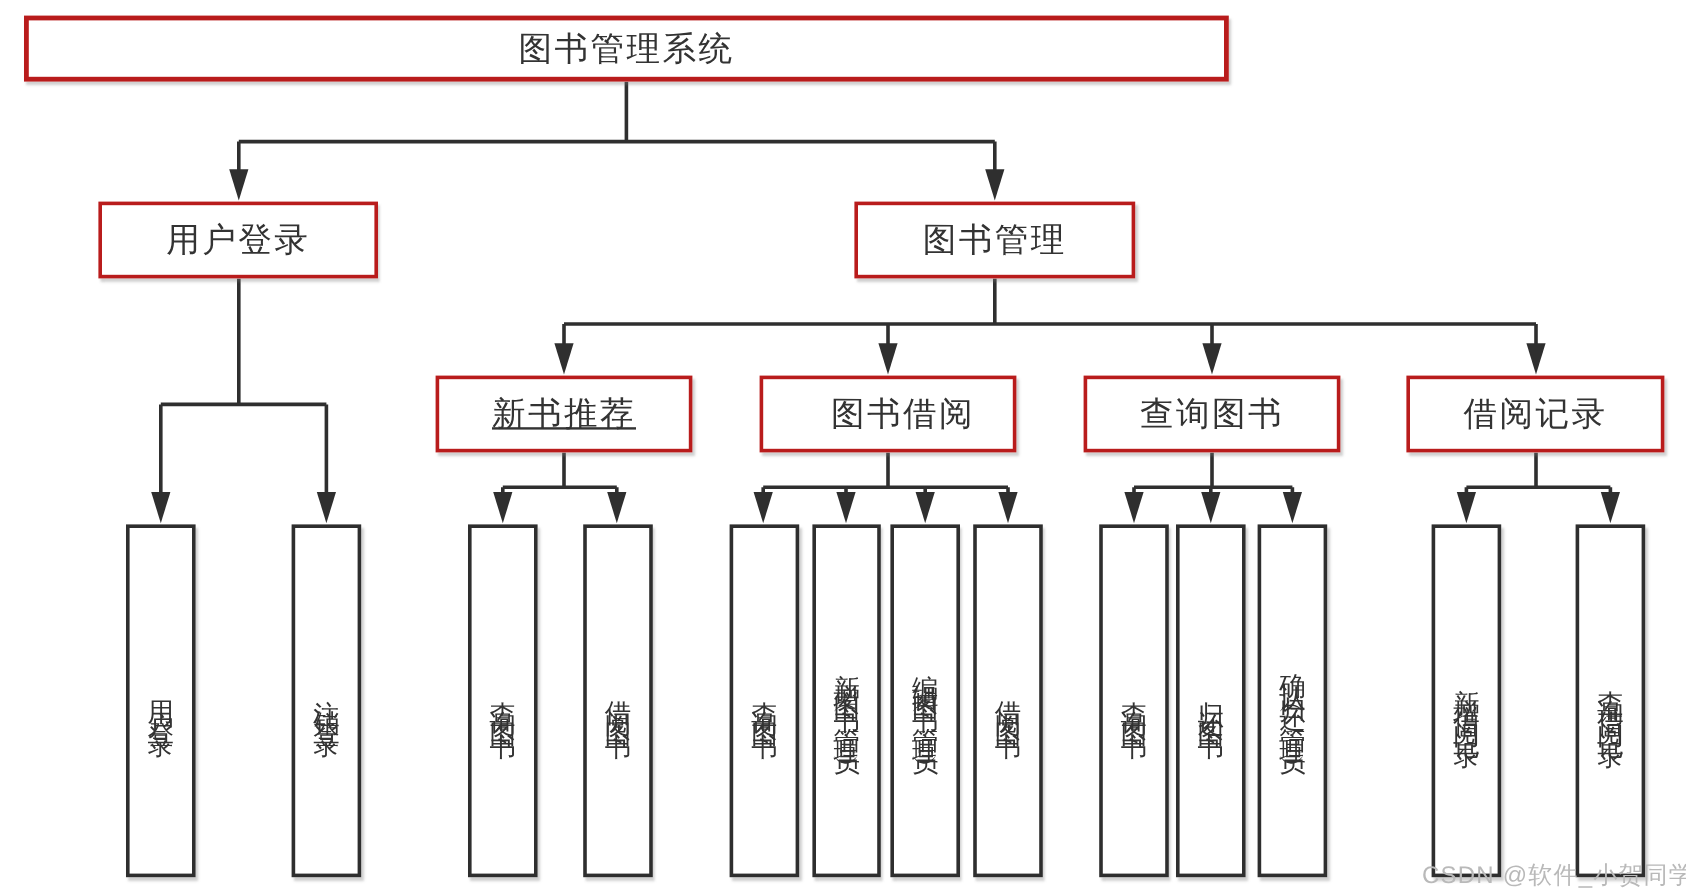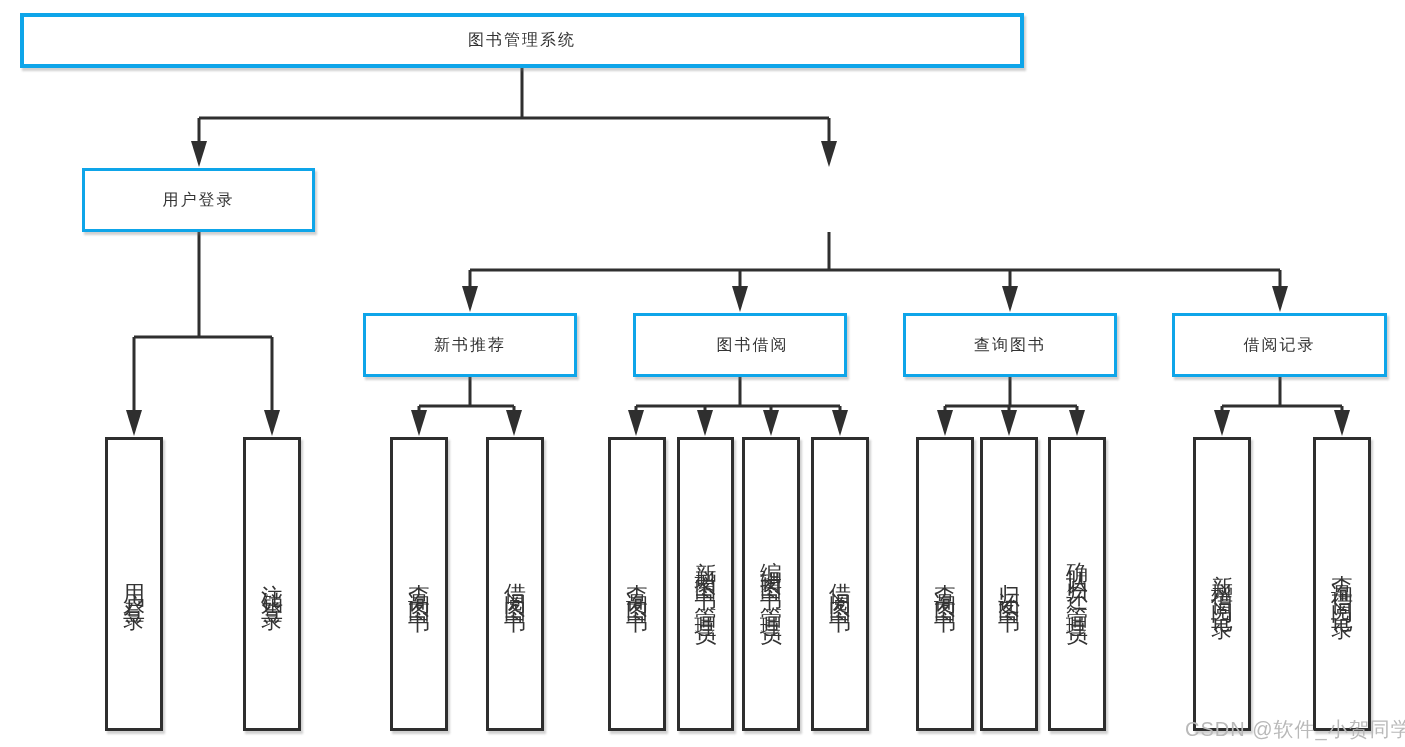--- a/index.html
+++ b/index.html
@@ -11,26 +11,26 @@
     color:#333333;
     overflow:hidden;
   }
   #connectors{
     position:absolute;left:0;top:0;width:1405px;height:747px;
     pointer-events:none;
   }
   .node{
     position:absolute;
     background:#ffffff;
-    border:3px solid #0ea5e9;
+    border:3px solid #b91c1c;
     box-sizing:border-box;
     display:grid;
     place-items:center;
     box-shadow:2px 3px 2px rgba(120,120,120,0.35);
-    font-size:16px;
+    font-size:28px;
     letter-spacing:2px;
     white-space:nowrap;
     z-index:2;
   }
   .node.root{border-width:4px;}
   .leaf{
     position:absolute;
     top:437px;height:294px;width:58px;
     background:#ffffff;
     border:3px solid #2e2e2e;
@@ -44,21 +44,21 @@
     writing-mode:vertical-rl;
     font-size:22px;
     letter-spacing:9px;
     line-height:1;
     color:#333333;
   }
   
   .n-root{left:20px;top:13px;width:1004px;height:55px;}
   .n-user-login{left:82px;top:168px;width:233px;height:64px;}
   .n-book-mgmt{left:712px;top:168px;width:234px;height:64px;}
-  .n-new-book{left:363px;top:313px;width:214px;height:64px;}
+  .n-new-book{left:363px;top:313px;width:214px;height:64px;text-decoration:underline;}
   .n-book-borrow{left:633px;top:313px;width:214px;height:64px;padding-left:25px;}
   .n-current-borrow{left:903px;top:313px;width:214px;height:64px;}
   .n-borrow-records{left:1172px;top:313px;width:215px;height:64px;}
   
   .l-1{left:105px;}  .l-2{left:243px;}
   .l-3{left:390px;}  .l-4{left:486px;}
   .l-5{left:608px;}  .l-6{left:677px;width:57px;}
   .l-7{left:742px;}  .l-8{left:811px;}
   .l-9{left:916px;}  .l-10{left:980px;} .l-11{left:1048px;}
   .l-12{left:1193px;} .l-13{left:1313px;}
@@ -110,20 +110,23 @@
     </g>
   </svg>
 
   <div class="node root n-root">
     <span>图书管理系统</span>
   </div>
 
   <div class="node n-user-login">
     <span>用户登录</span>
   </div>
+  <div class="node n-book-mgmt">
+    <span>图书管理</span>
+  </div>
 
   <div class="node n-new-book">
     <span>新书推荐</span>
   </div>
   <div class="node n-book-borrow">
     <span>图书借阅</span>
   </div>
   <div class="node n-current-borrow">
     <span>查询图书</span>
   </div>

